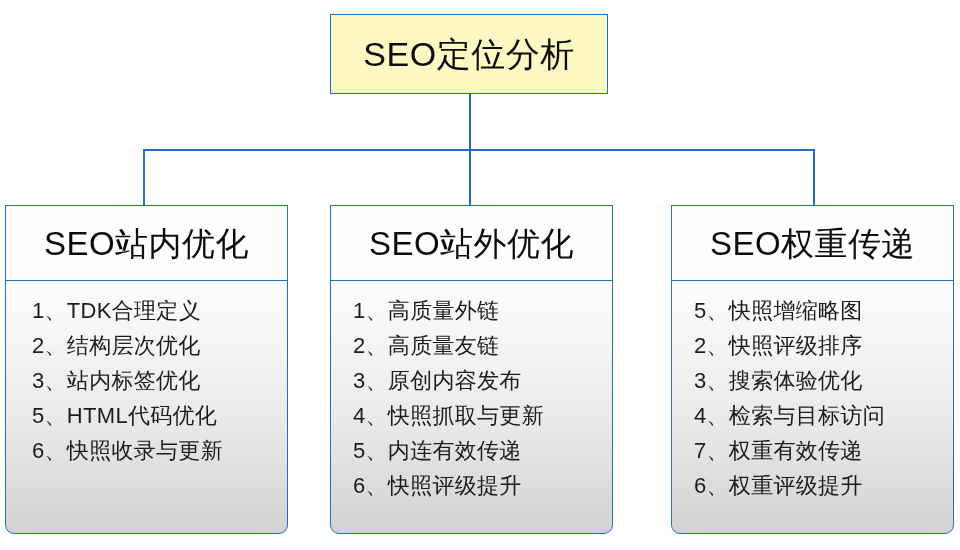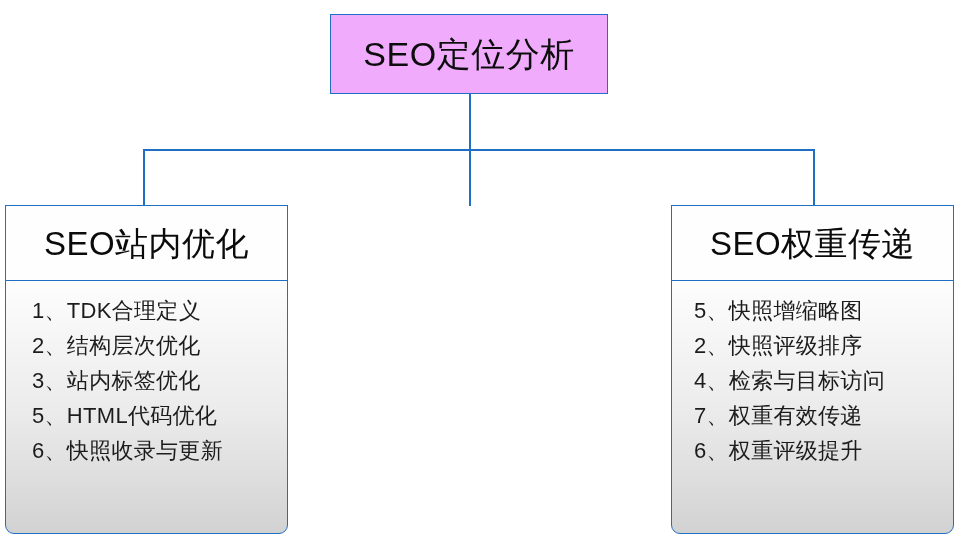--- a/index.html
+++ b/index.html
@@ -19,21 +19,21 @@
   }
 
   
   .root-box {
     position: absolute;
     left: 330px;
     top: 14px;
     width: 278px;
     height: 80px;
     border: 1.4px solid #1f6fc4;
-    background: #f0abfc;
+    background: #fef9c3;
     box-sizing: border-box;
     display: flex;
     align-items: center;
     justify-content: center;
   }
   .root-label {
     font-size: 34px;
     color: #0d0d0d;
     letter-spacing: 0.5px;
     line-height: 1;
@@ -137,29 +137,45 @@
       <ul class="col-list">
         <li>1、TDK合理定义</li>
         <li>2、结构层次优化</li>
         <li>3、站内标签优化</li>
         <li>5、HTML代码优化</li>
         <li>6、快照收录与更新</li>
       </ul>
     </div>
   </div>
 
+  <div class="col" id="col-2">
+    <div class="col-head">
+      <span class="col-head-label">SEO站外优化</span>
+    </div>
+    <div class="col-body">
+      <ul class="col-list">
+        <li>1、高质量外链</li>
+        <li>2、高质量友链</li>
+        <li>3、原创内容发布</li>
+        <li>4、快照抓取与更新</li>
+        <li>5、内连有效传递</li>
+        <li>6、快照评级提升</li>
+      </ul>
+    </div>
+  </div>
 
   <div class="col" id="col-3">
     <div class="col-head">
       <span class="col-head-label">SEO权重传递</span>
     </div>
     <div class="col-body">
       <ul class="col-list">
         <li>5、快照增缩略图</li>
         <li>2、快照评级排序</li>
+        <li>3、搜索体验优化</li>
         <li>4、检索与目标访问</li>
         <li>7、权重有效传递</li>
         <li>6、权重评级提升</li>
       </ul>
     </div>
   </div>
 
 </div>
 
 </body></html>

